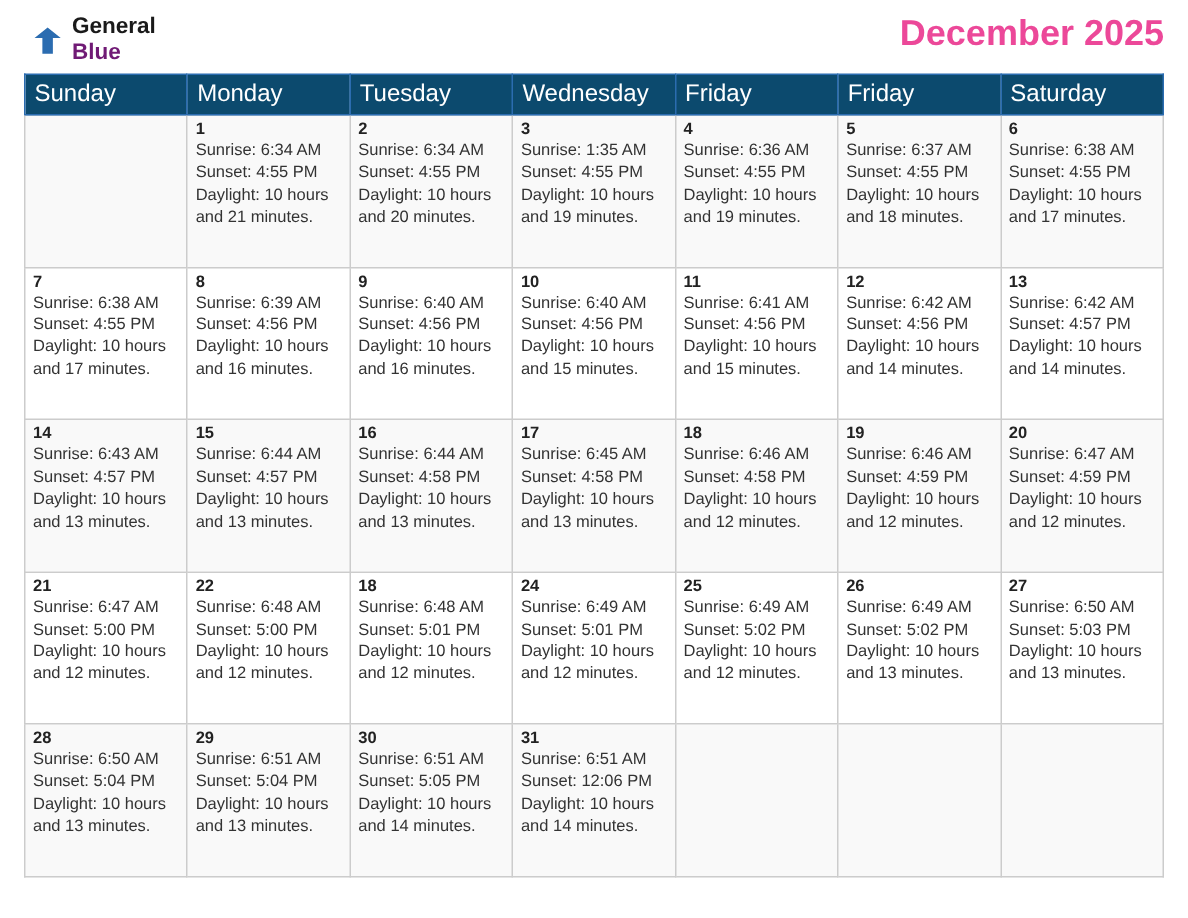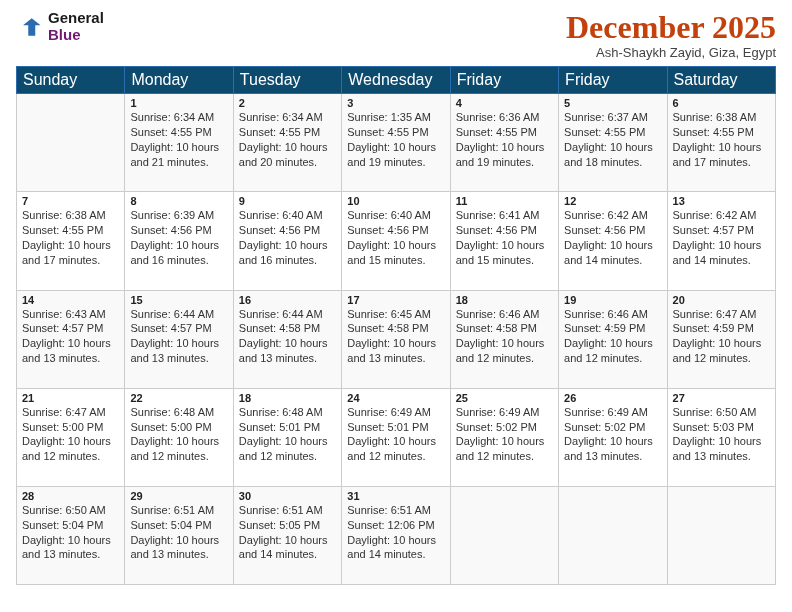--- a/index.html
+++ b/index.html
@@ -36,25 +36,24 @@
     }
     .logo-blue { color: #701a75; }
     .logo-icon {
       width: 28px;
       height: 28px;
     }
     .title-block {
       text-align: right;
     }
     .month-title {
-      font-size: 32px;
+      font-size: 24px;
       font-weight: bold;
-      color: #c2410c;
+      color: #ec4899;
       line-height: 1.1;
-      font-family: Liberation Serif, serif;
     }
     .location {
       font-size: 13px;
       color: #444;
     }
     .calendar-table {
       width: 100%;
       border-collapse: collapse;
       flex: 1;
     }
@@ -102,21 +101,20 @@
       <svg class="logo-icon" viewBox="0 0 32 32">
         <polygon points="18,6 28,14 22,14 22,26 14,26 14,14 8,14" fill="#2b6cb0"></polygon>
       </svg>
       <div class="logo-text">
         <div>General</div>
         <div class="logo-blue">Blue</div>
       </div>
     </div>
     <div class="title-block">
       <div class="month-title">December 2025</div>
-      <div class="location">Ash-Shaykh Zayid, Giza, Egypt</div>
     </div>
   </div>
 
   <table class="calendar-table">
     <thead>
       <tr>
 
       <th>Sunday</th>
           <th>Monday</th>
           <th>Tuesday</th>

